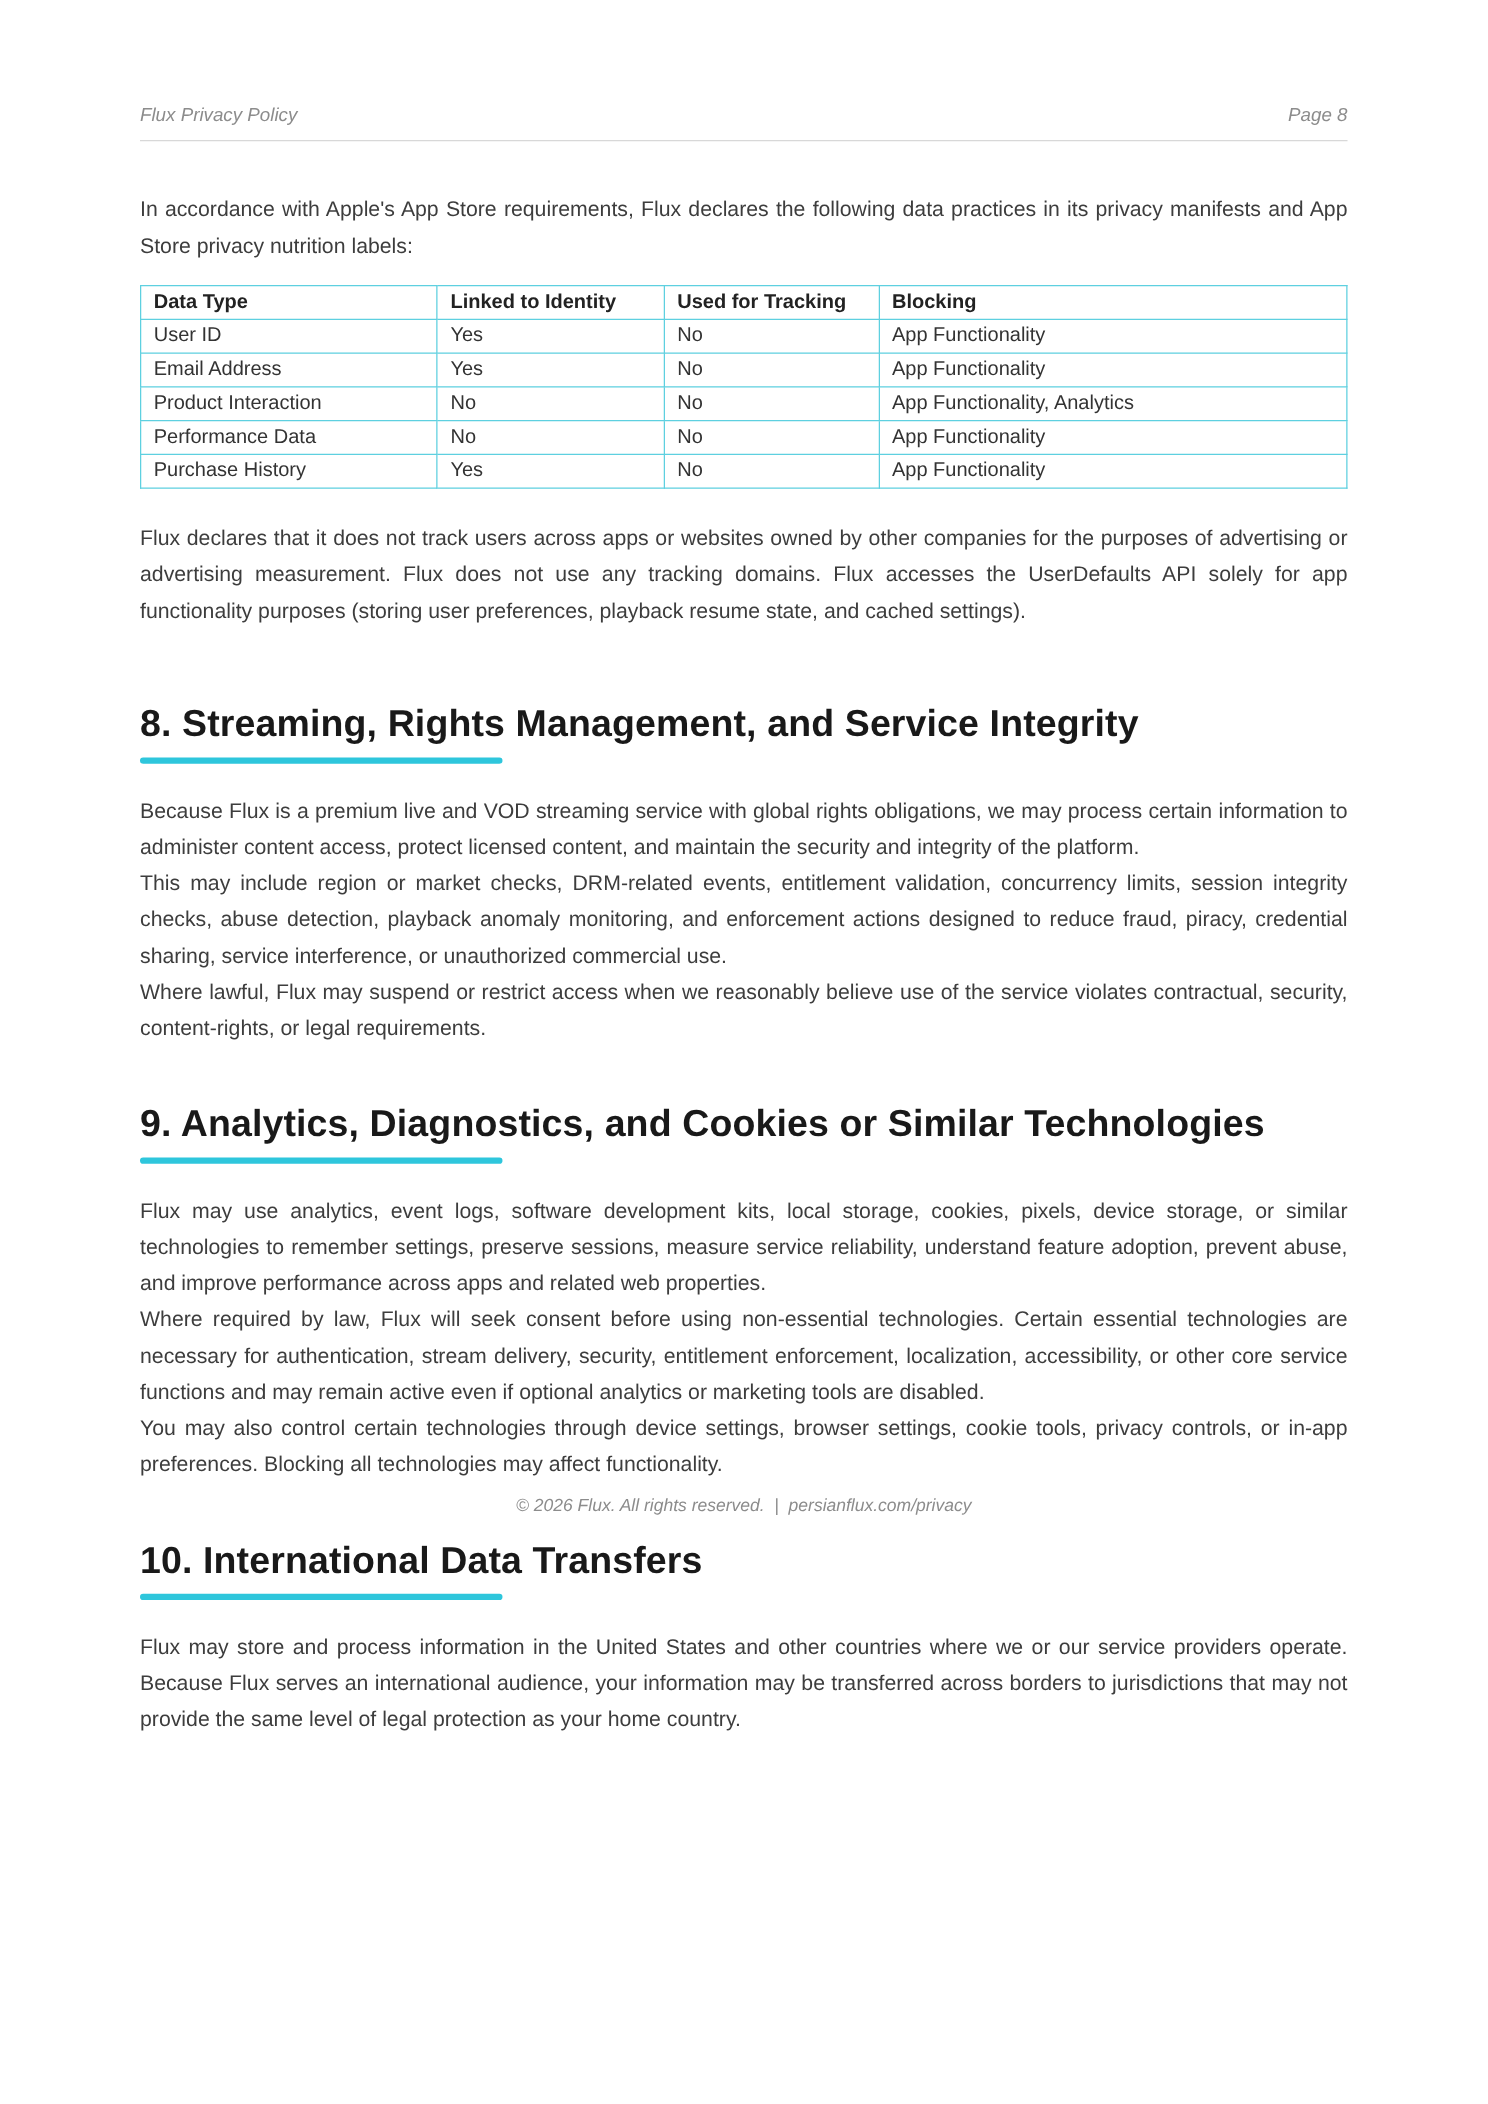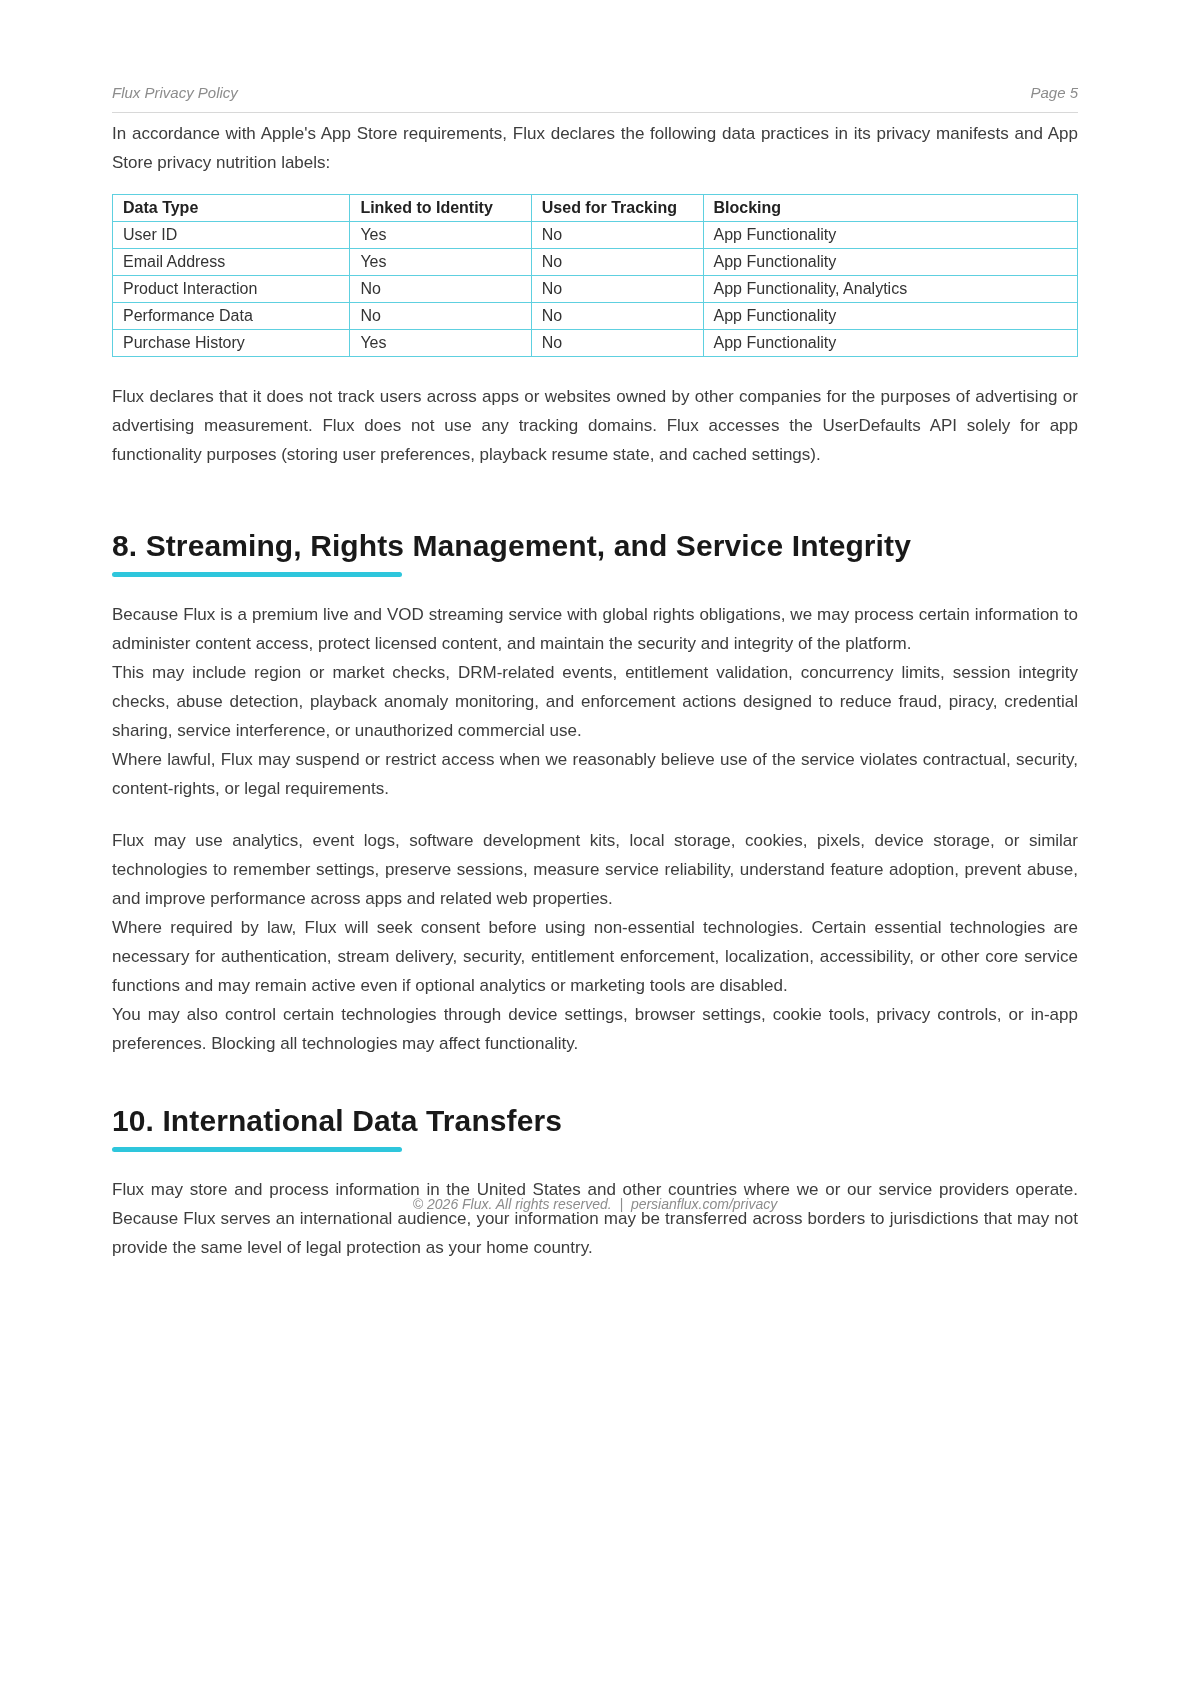--- a/index.html
+++ b/index.html
@@ -27,21 +27,21 @@
     padding-bottom: 11px;
     border-bottom: 1px solid #d8d8d8;
   }
   
   .para {
     font-size: 17px;
     line-height: 29px;
     text-align: justify;
     color: #3d3d3d;
   }
-  .intro-para { margin-top: 6px; }
+  .intro-para { margin-top: 40px; }
   .after-table-para { margin-top: 25px; }
   
   table.data-table {
     width: 100%;
     border-collapse: collapse;
     table-layout: fixed;
     margin-top: 17px;
     font-size: 16px;
     color: #333333;
   }
@@ -93,21 +93,21 @@
     white-space: pre-wrap;
   }
 </style>
 </head>
 <body>
 
 <div class="page">
 
   <div class="doc-header">
     <span>Flux Privacy Policy</span>
-    <span>Page 5</span>
+    <span>Page 8</span>
   </div>
 
   <p class="para intro-para">In accordance with Apple's App Store requirements, Flux declares the following data practices in its privacy manifests and App Store privacy nutrition labels:</p>
 
   <table class="data-table">
     <colgroup>
         <col class="c1">
         <col class="c2">
         <col class="c3">
         <col class="c4">
@@ -160,20 +160,24 @@
     <div class="h-wrap-first">
       <div class="section-heading">8. Streaming, Rights Management, and Service Integrity</div>
       <div class="accent-underline"></div>
     </div>
     <p class="para first">Because Flux is a premium live and VOD streaming service with global rights obligations, we may process certain information to administer content access, protect licensed content, and maintain the security and integrity of the platform.</p>
     <p class="para">This may include region or market checks, DRM-related events, entitlement validation, concurrency limits, session integrity checks, abuse detection, playback anomaly monitoring, and enforcement actions designed to reduce fraud, piracy, credential sharing, service interference, or unauthorized commercial use.</p>
     <p class="para">Where lawful, Flux may suspend or restrict access when we reasonably believe use of the service violates contractual, security, content-rights, or legal requirements.</p>
   </div>
 
   <div class="section">
+    <div class="h-wrap">
+      <div class="section-heading">9. Analytics, Diagnostics, and Cookies or Similar Technologies</div>
+      <div class="accent-underline"></div>
+    </div>
     <p class="para first">Flux may use analytics, event logs, software development kits, local storage, cookies, pixels, device storage, or similar technologies to remember settings, preserve sessions, measure service reliability, understand feature adoption, prevent abuse, and improve performance across apps and related web properties.</p>
     <p class="para">Where required by law, Flux will seek consent before using non-essential technologies. Certain essential technologies are necessary for authentication, stream delivery, security, entitlement enforcement, localization, accessibility, or other core service functions and may remain active even if optional analytics or marketing tools are disabled.</p>
     <p class="para">You may also control certain technologies through device settings, browser settings, cookie tools, privacy controls, or in-app preferences. Blocking all technologies may affect functionality.</p>
   </div>
 
   <div class="section">
     <div class="h-wrap">
       <div class="section-heading">10. International Data Transfers</div>
       <div class="accent-underline"></div>
     </div>

